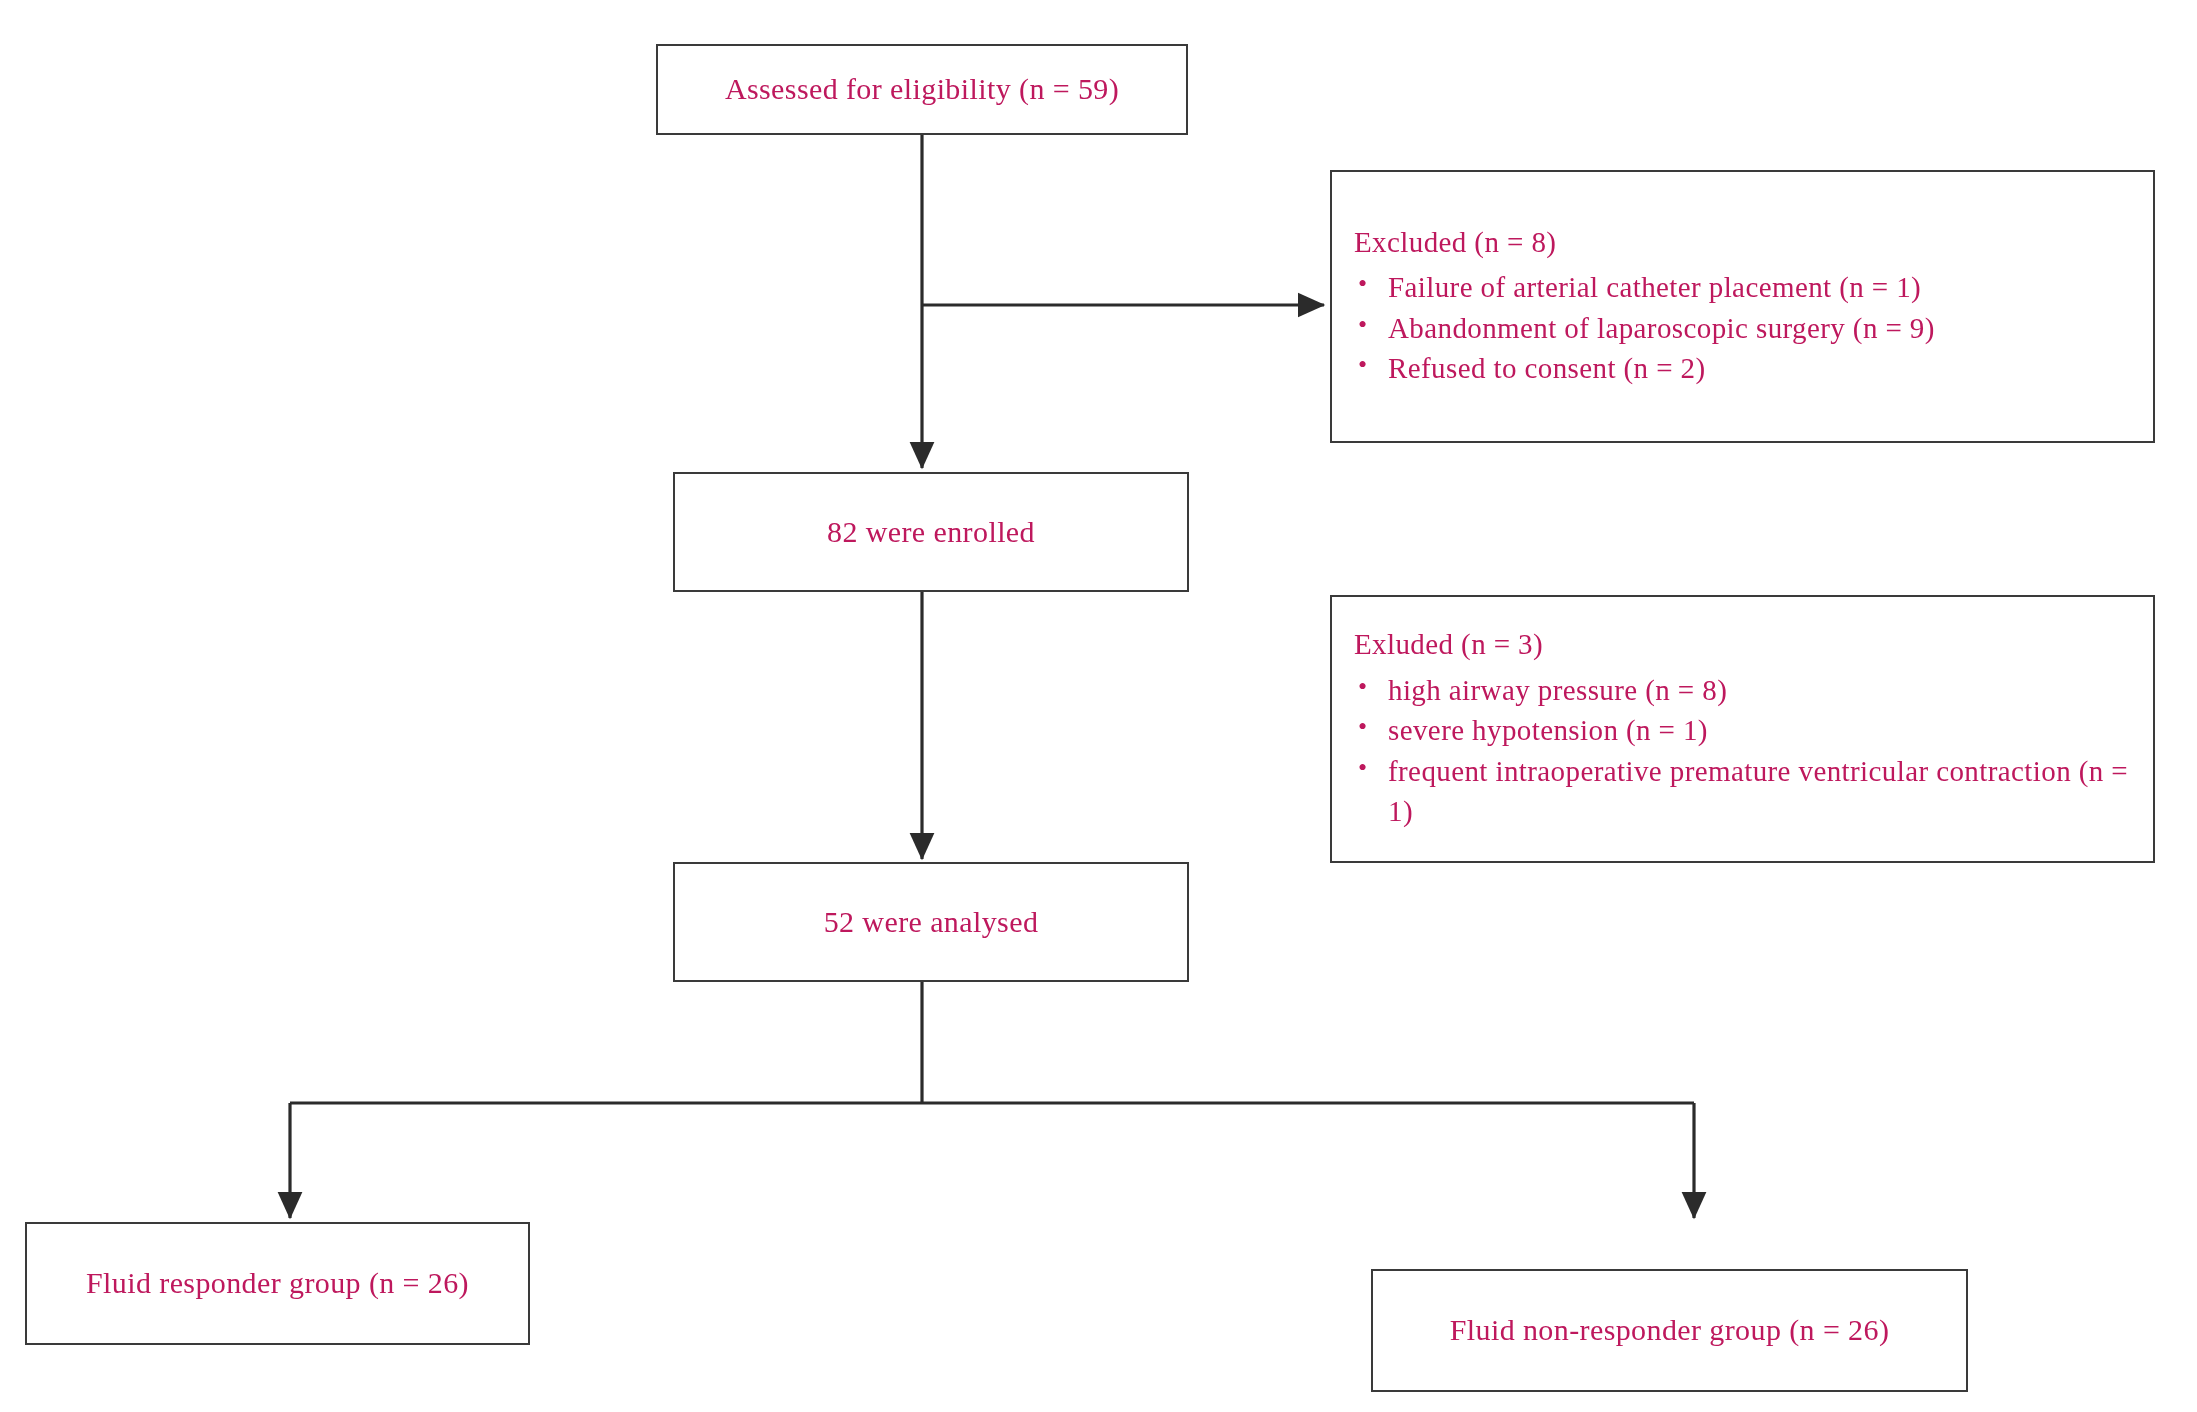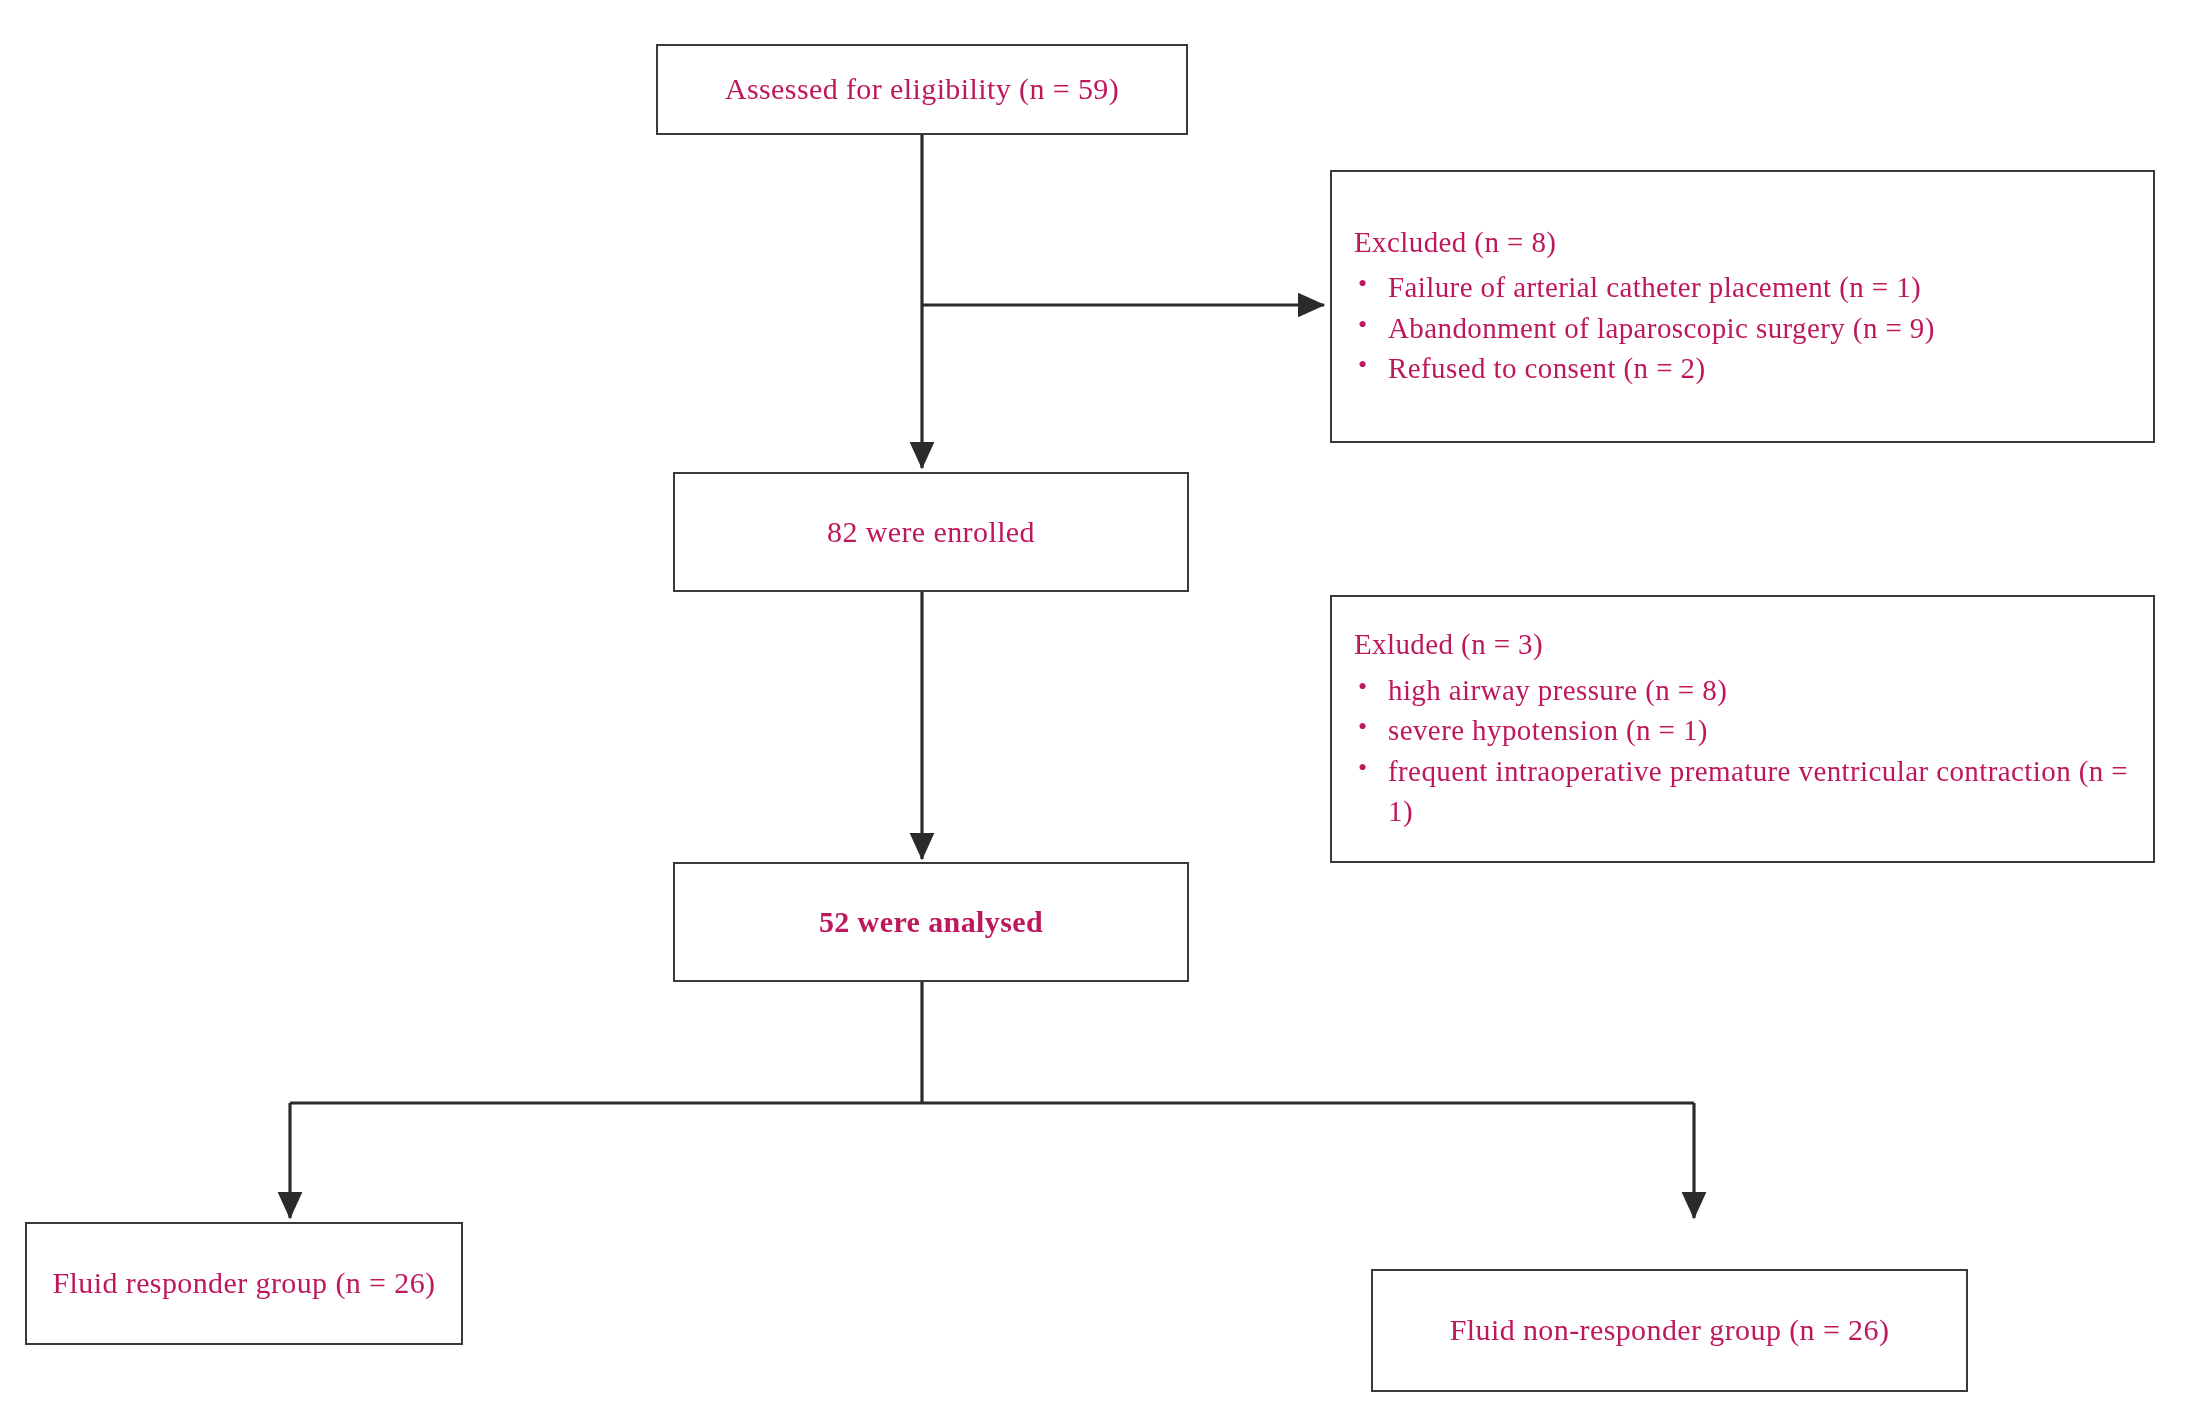--- a/index.html
+++ b/index.html
@@ -157,25 +157,25 @@
           <span>severe  hypotension  (n = 1)</span>
         </li>
         <li>
           <span class="bullet">•</span>
           <span>frequent  intraoperative  premature  ventricular contraction  (n = 1)</span>
         </li>
       </ul>
     </div>
   </div>
 
-  <div class="node node-centered" style="left:673px; top:862px; width:516px; height:120px;font-weight:bold;">
+  <div class="node node-centered" style="left:673px; top:862px; width:516px; height:120px;">
     <span class="node-text">52 were analysed</span>
   </div>
 
-  <div class="node node-centered" style="left:25px; top:1222px; width:438px; height:123px;">
+  <div class="node node-centered" style="left:25px; top:1222px; width:505px; height:123px;">
     <span class="node-text">Fluid responder group (n = 26)</span>
   </div>
 
   <div class="node node-centered" style="left:1371px; top:1269px; width:597px; height:123px;">
     <span class="node-text">Fluid non-responder group (n = 26)</span>
   </div>
 
 </div>
 
 </body></html>

